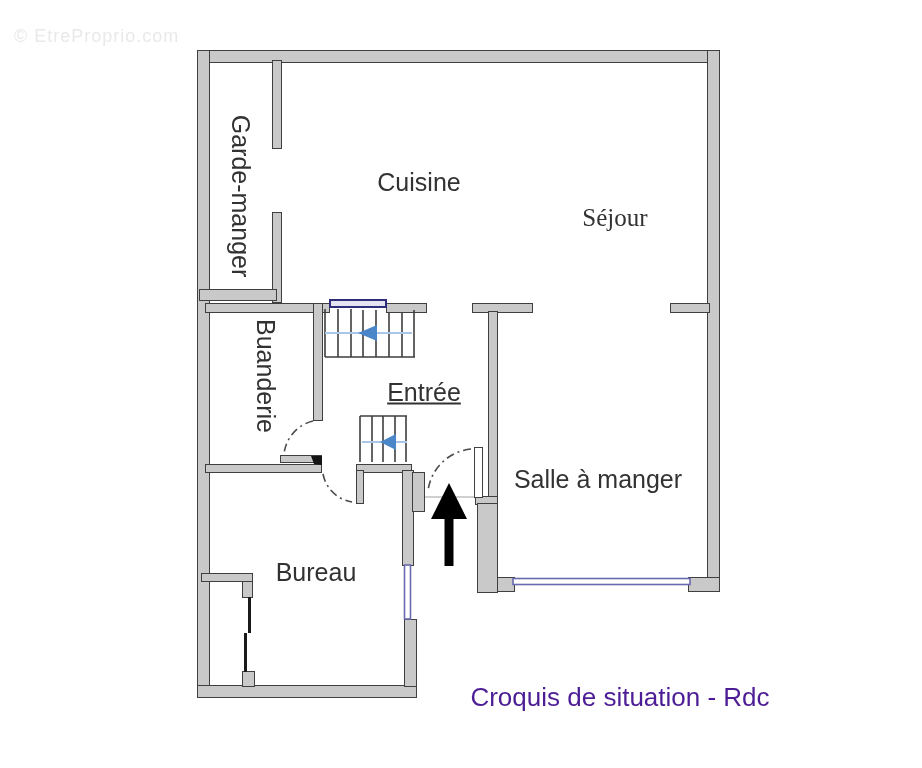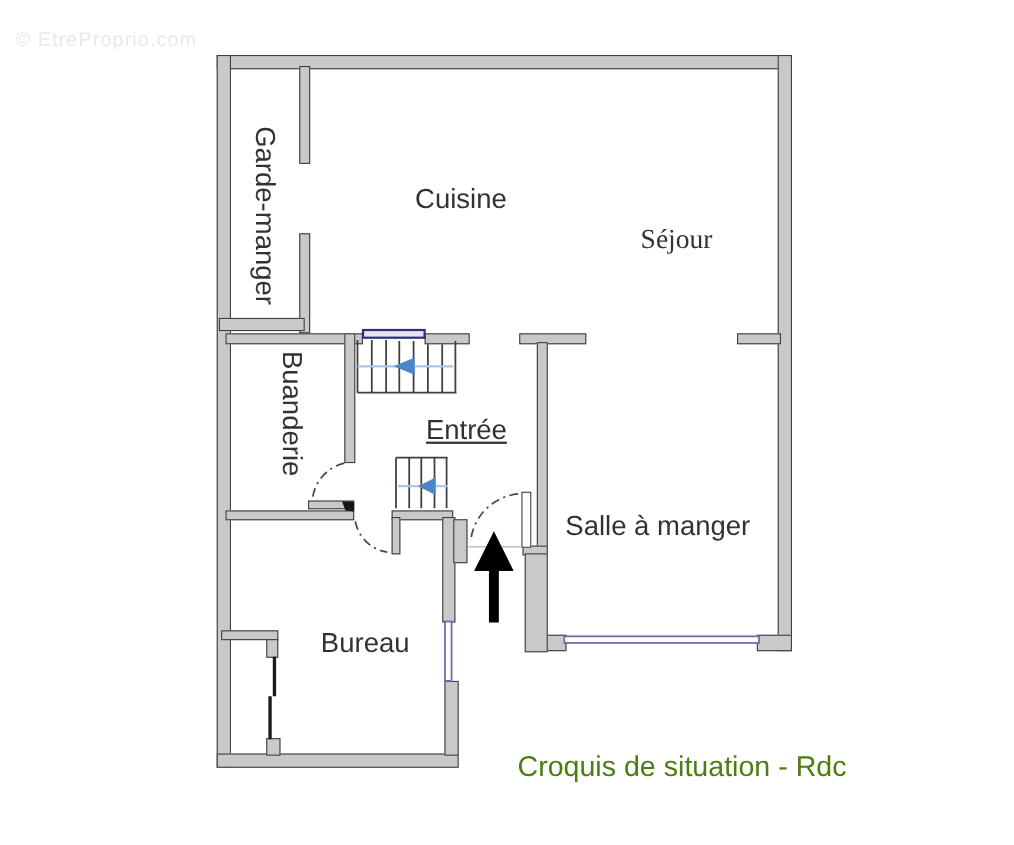--- a/index.html
+++ b/index.html
@@ -20,21 +20,21 @@
   .label{
     position:absolute;
     color:#323232;
     font-size:25px;
     white-space:nowrap;
     transform:translate(-50%,-50%);
   }
   .label.vertical{transform:translate(-50%,-50%) rotate(90deg);}
   .caption{
     position:absolute;
-    color:#4d7c0f;
+    color:#4c1d95;
     font-size:26px;
     white-space:nowrap;
     transform:translate(-50%,-50%);
   }
   .watermark{
     position:absolute;
     left:14px;top:26px;
     color:#e9e9e9;
     font-size:18px;
     letter-spacing:1px;
@@ -120,16 +120,16 @@
   </svg>
 
   <div class="watermark">© EtreProprio.com</div>
 
   <div class="label vertical" style="left:240px;top:196px;">Garde-manger</div>
   <div class="label" style="left:381px;top:182px;margin-left:38px;">Cuisine</div>
   <div class="label" style="left:615px;top:218px;font-family:Liberation Serif, serif;">Séjour</div>
   <div class="label vertical" style="left:265px;top:376px;">Buanderie</div>
   <div class="label" style="left:424px;top:392px;text-decoration:underline;">Entrée</div>
   <div class="label" style="left:598px;top:451px;margin-top:28px;">Salle à manger</div>
-  <div class="label" style="left:316px;top:585px;margin-left:16px;">Bureau</div>
+  <div class="label" style="left:316px;top:572px;">Bureau</div>
 
   <div class="caption" style="left:620px;top:697px;">Croquis de situation - Rdc</div>
 </div>
 
 </body></html>

